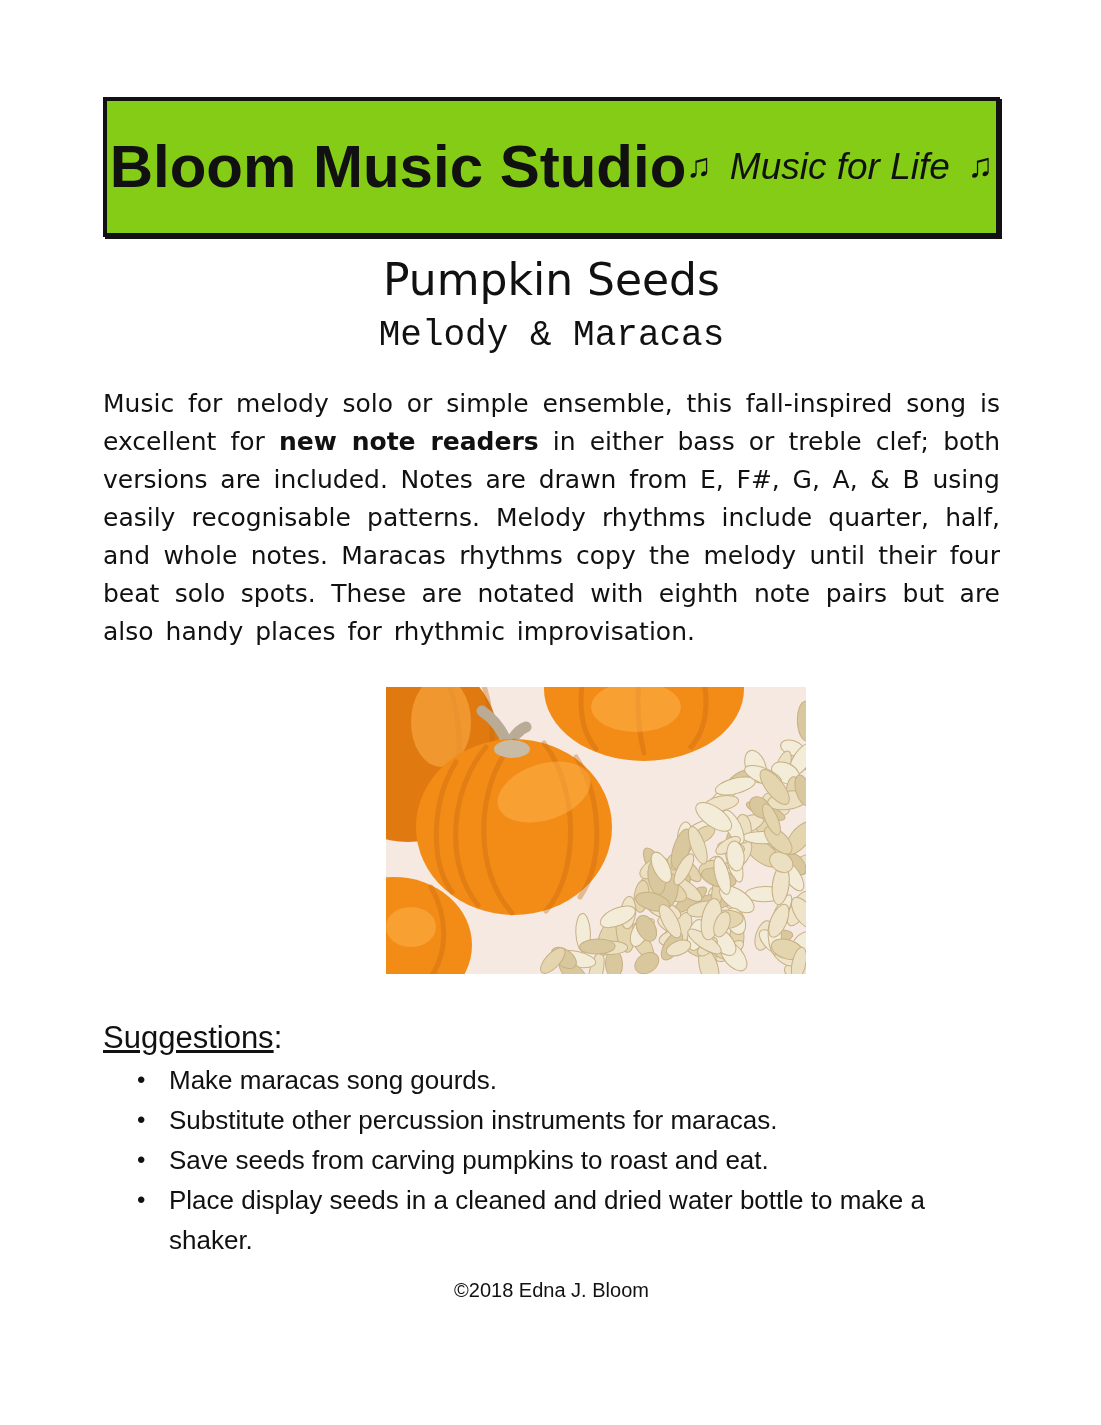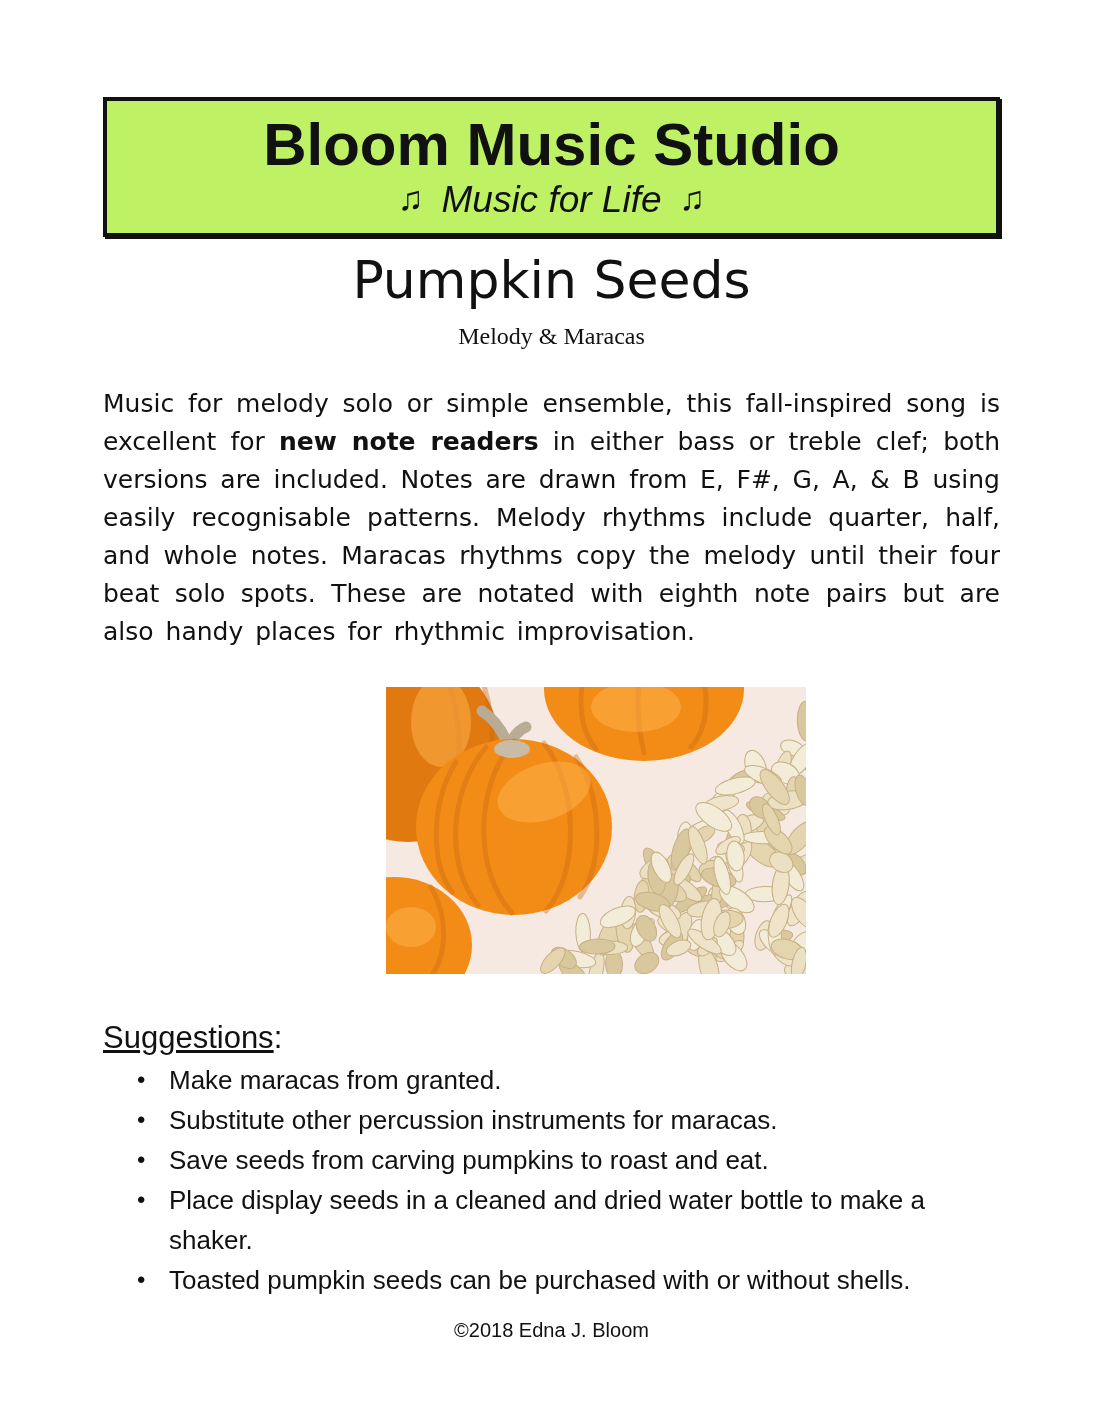--- a/index.html
+++ b/index.html
@@ -18,43 +18,43 @@
   .page{
     width:1101px;height:1425px;
     padding:97px 101px 0 103px;
     font-family:"Liberation Sans", sans-serif;
   }
   
   .header-box{
     border:4px solid var(--ink);
     box-shadow:2px 2px 0 0 var(--ink);
     width:897px;height:140px;
-    display:flex;flex-direction:column;align-items:center;justify-content:center;
-    background:#bef264;
+    display:flex;flex-direction:row;align-items:center;justify-content:center;
+    background:#84cc16;
   }
   .studio-name{
     font-family:"Liberation Sans", sans-serif;
     font-weight:700;font-size:60px;line-height:66px;letter-spacing:0px;
   }
   .tagline{
     font-family:"Liberation Sans", sans-serif;
     font-style:italic;font-size:37px;line-height:44px;
     display:flex;align-items:center;gap:18px;
   }
   .tagline .note{font-style:normal;font-size:34px;transform:translateY(-2px);}
   
   .title{
     margin-top:12px;text-align:center;
     font-family:"DejaVu Sans", sans-serif;
-    font-weight:500;font-size:52px;line-height:62px;
+    font-weight:500;font-size:44px;line-height:62px;
   }
   .subtitle{
     margin-top:2px;text-align:center;
-    font-family:Liberation Serif, serif;
-    font-weight:500;font-size:24px;line-height:46px;
+    font-family:Liberation Mono, monospace;
+    font-weight:500;font-size:36px;line-height:46px;
   }
   
   .description{
     margin-top:26px;
     font-family:"DejaVu Sans", sans-serif;
     font-size:25px;line-height:38px;
     text-align:justify;
     word-spacing:4px;
   }
   .description strong{font-weight:700;}
@@ -281,25 +281,24 @@
           <ellipse cx="211.3" cy="259.6" rx="17.8" ry="7.5" transform="rotate(178 211.3 259.6)" fill="#d9c79d" stroke="#c6b084" stroke-width="1"></ellipse>
           <ellipse cx="275.3" cy="180.3" rx="16.4" ry="7.9" transform="rotate(64 275.3 180.3)" fill="#f3ecd8" stroke="#c6b084" stroke-width="1"></ellipse>
           <ellipse cx="336.0" cy="237.3" rx="13.2" ry="7.3" transform="rotate(111 336.0 237.3)" fill="#ece0c2" stroke="#c6b084" stroke-width="1"></ellipse>
         </g>
     </svg>
   </div>
 
   <div class="suggestions">
     <div class="suggestions-heading"><span class="u">Suggestions</span><span>:</span></div>
     <ul class="suggestions-list">
-      <li>Make maracas from granted.</li>
+      <li>Make maracas song gourds.</li>
       <li>Substitute other percussion instruments for maracas.</li>
       <li>Save seeds from carving pumpkins to roast and eat.</li>
       <li>Place display seeds in a cleaned and dried water bottle to make a shaker.</li>
-      <li>Toasted pumpkin seeds can be purchased with or without shells.</li>
     </ul>
   </div>
 
   <div class="footer">
     <div>©2018 Edna J. Bloom</div>
   </div>
 
 </div>
 
 </body></html>

